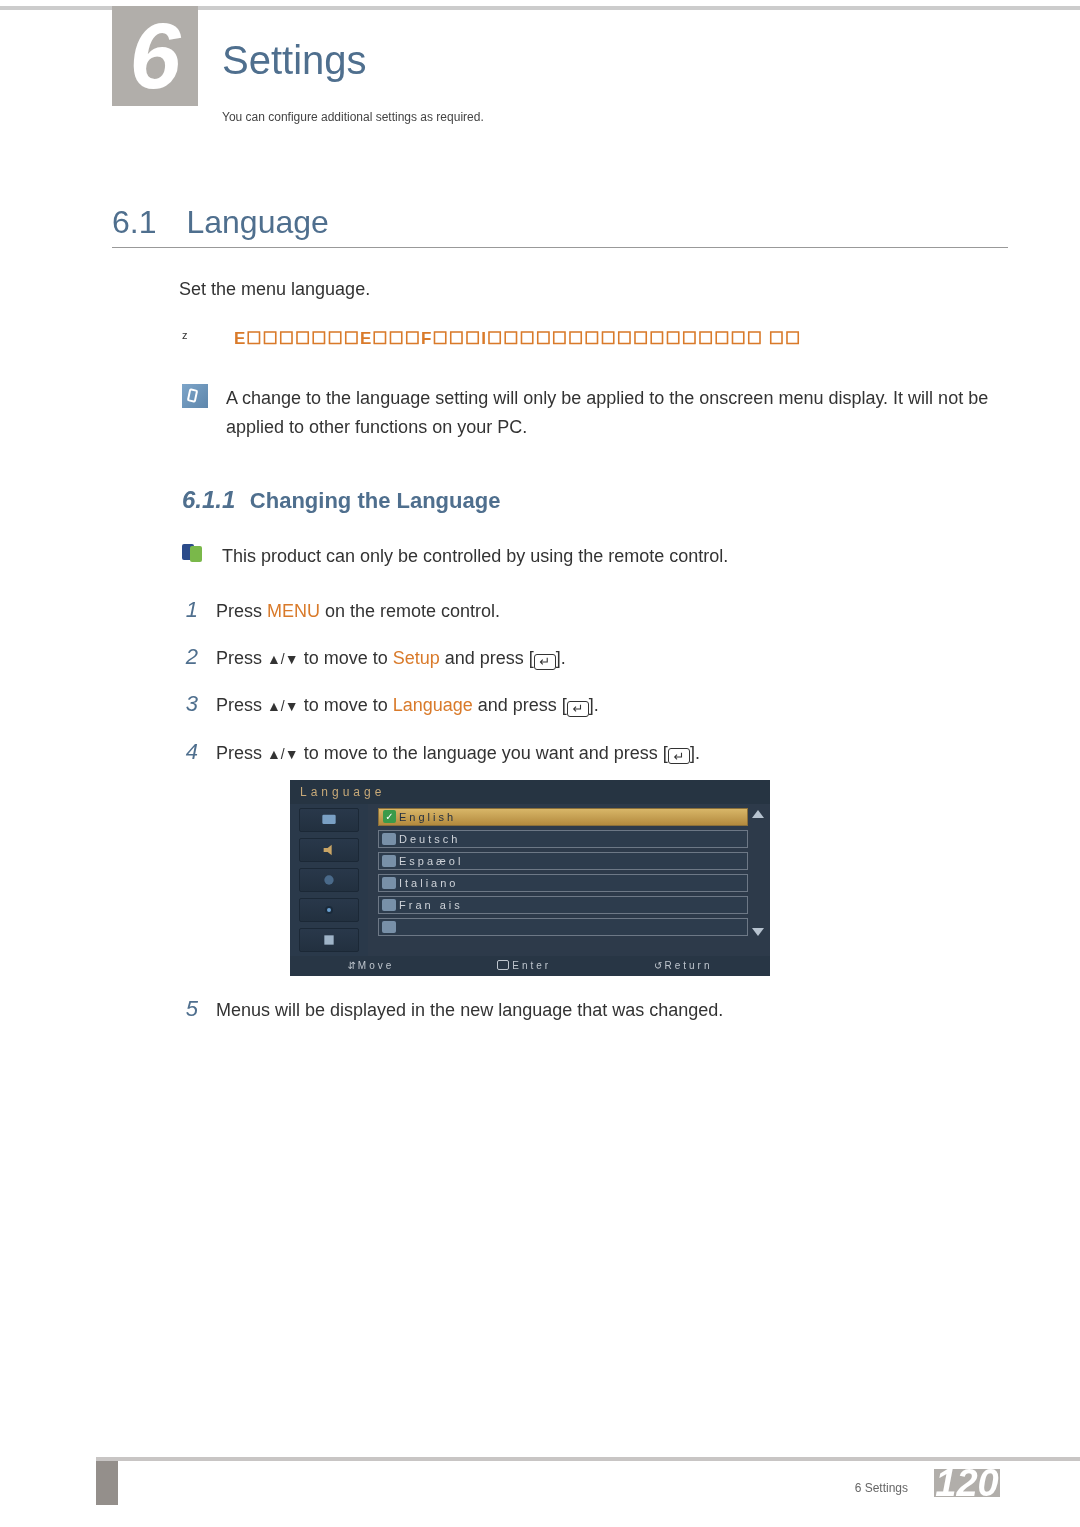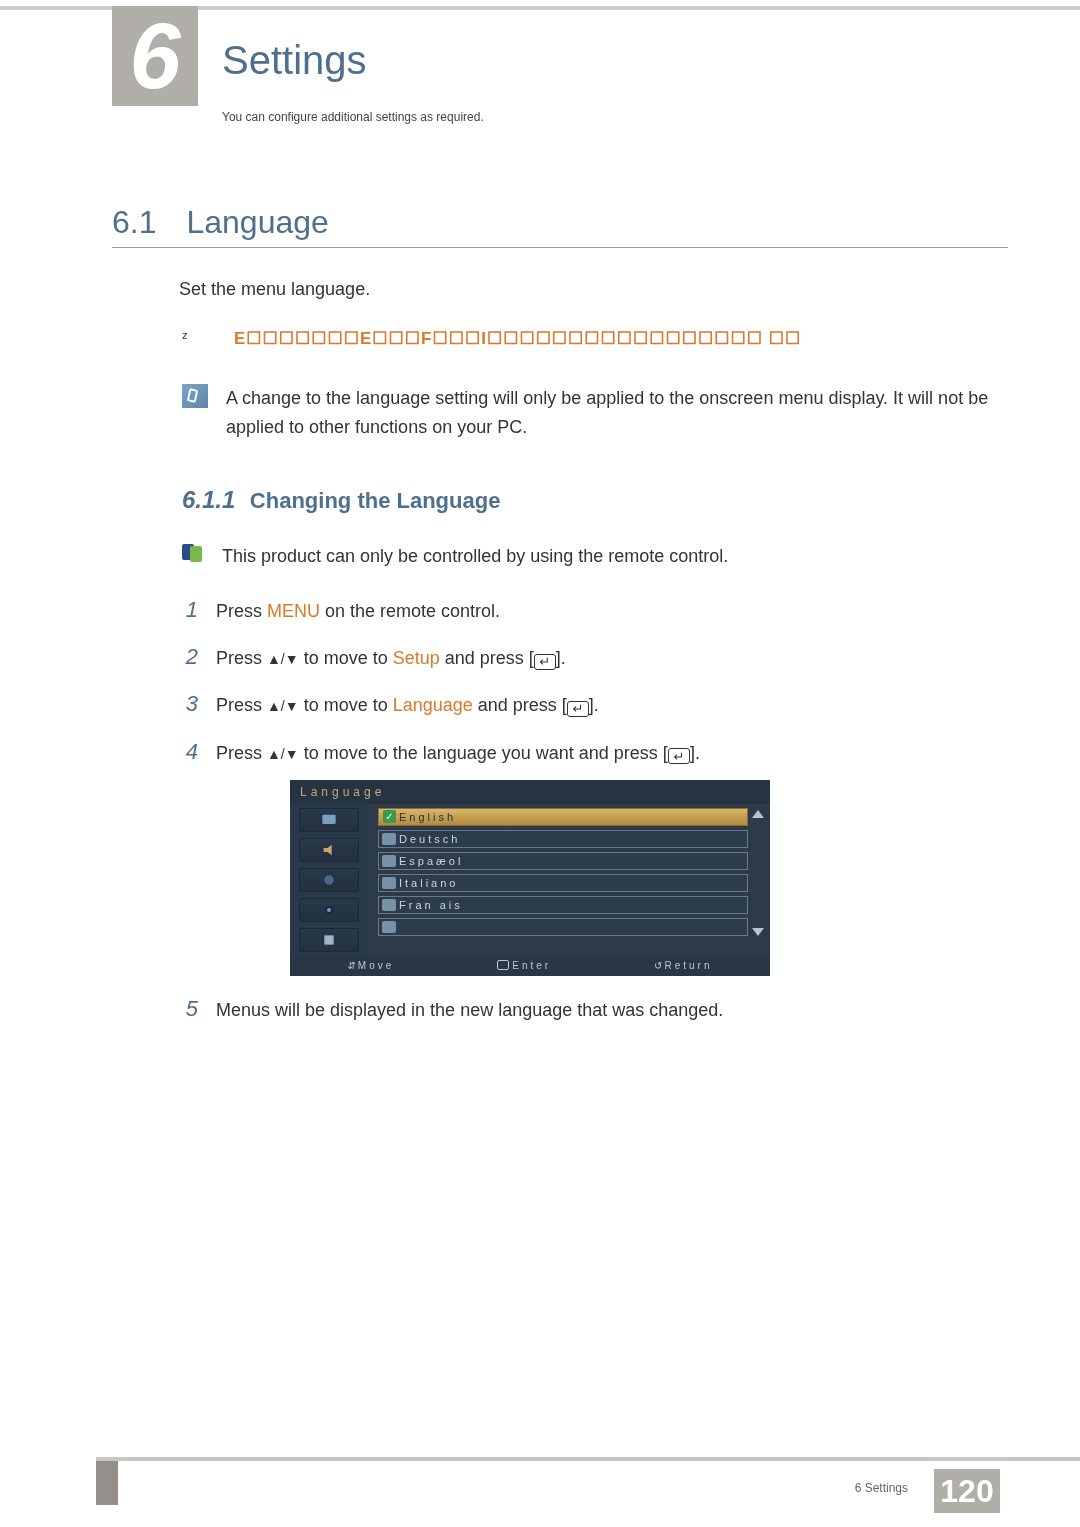--- a/index.html
+++ b/index.html
@@ -334,24 +334,25 @@
   .foot-rule {
     position: absolute;
     left: 96px; right: 0; top: 0;
     height: 4px;
     background: #b0adab;
     opacity:.7;
   }
   .page-badge {
     position: absolute;
     right: 80px; top: 12px;
-    width: 66px; height: 44px;
+    width: 66px; height: 28px;
     background: #b1aeaa;
     color: #fff;
-    font-size: 32px;
+    font-size: 38px;
+    font-style: italic;
     font-weight: 700;
     display:flex;align-items:center;justify-content:center;
   }
   .foot-chapter {
     position: absolute;
     right: 172px; top: 24px;
     font-size: 12px;
     color: #666;
   }
   .left-dark-tab {

